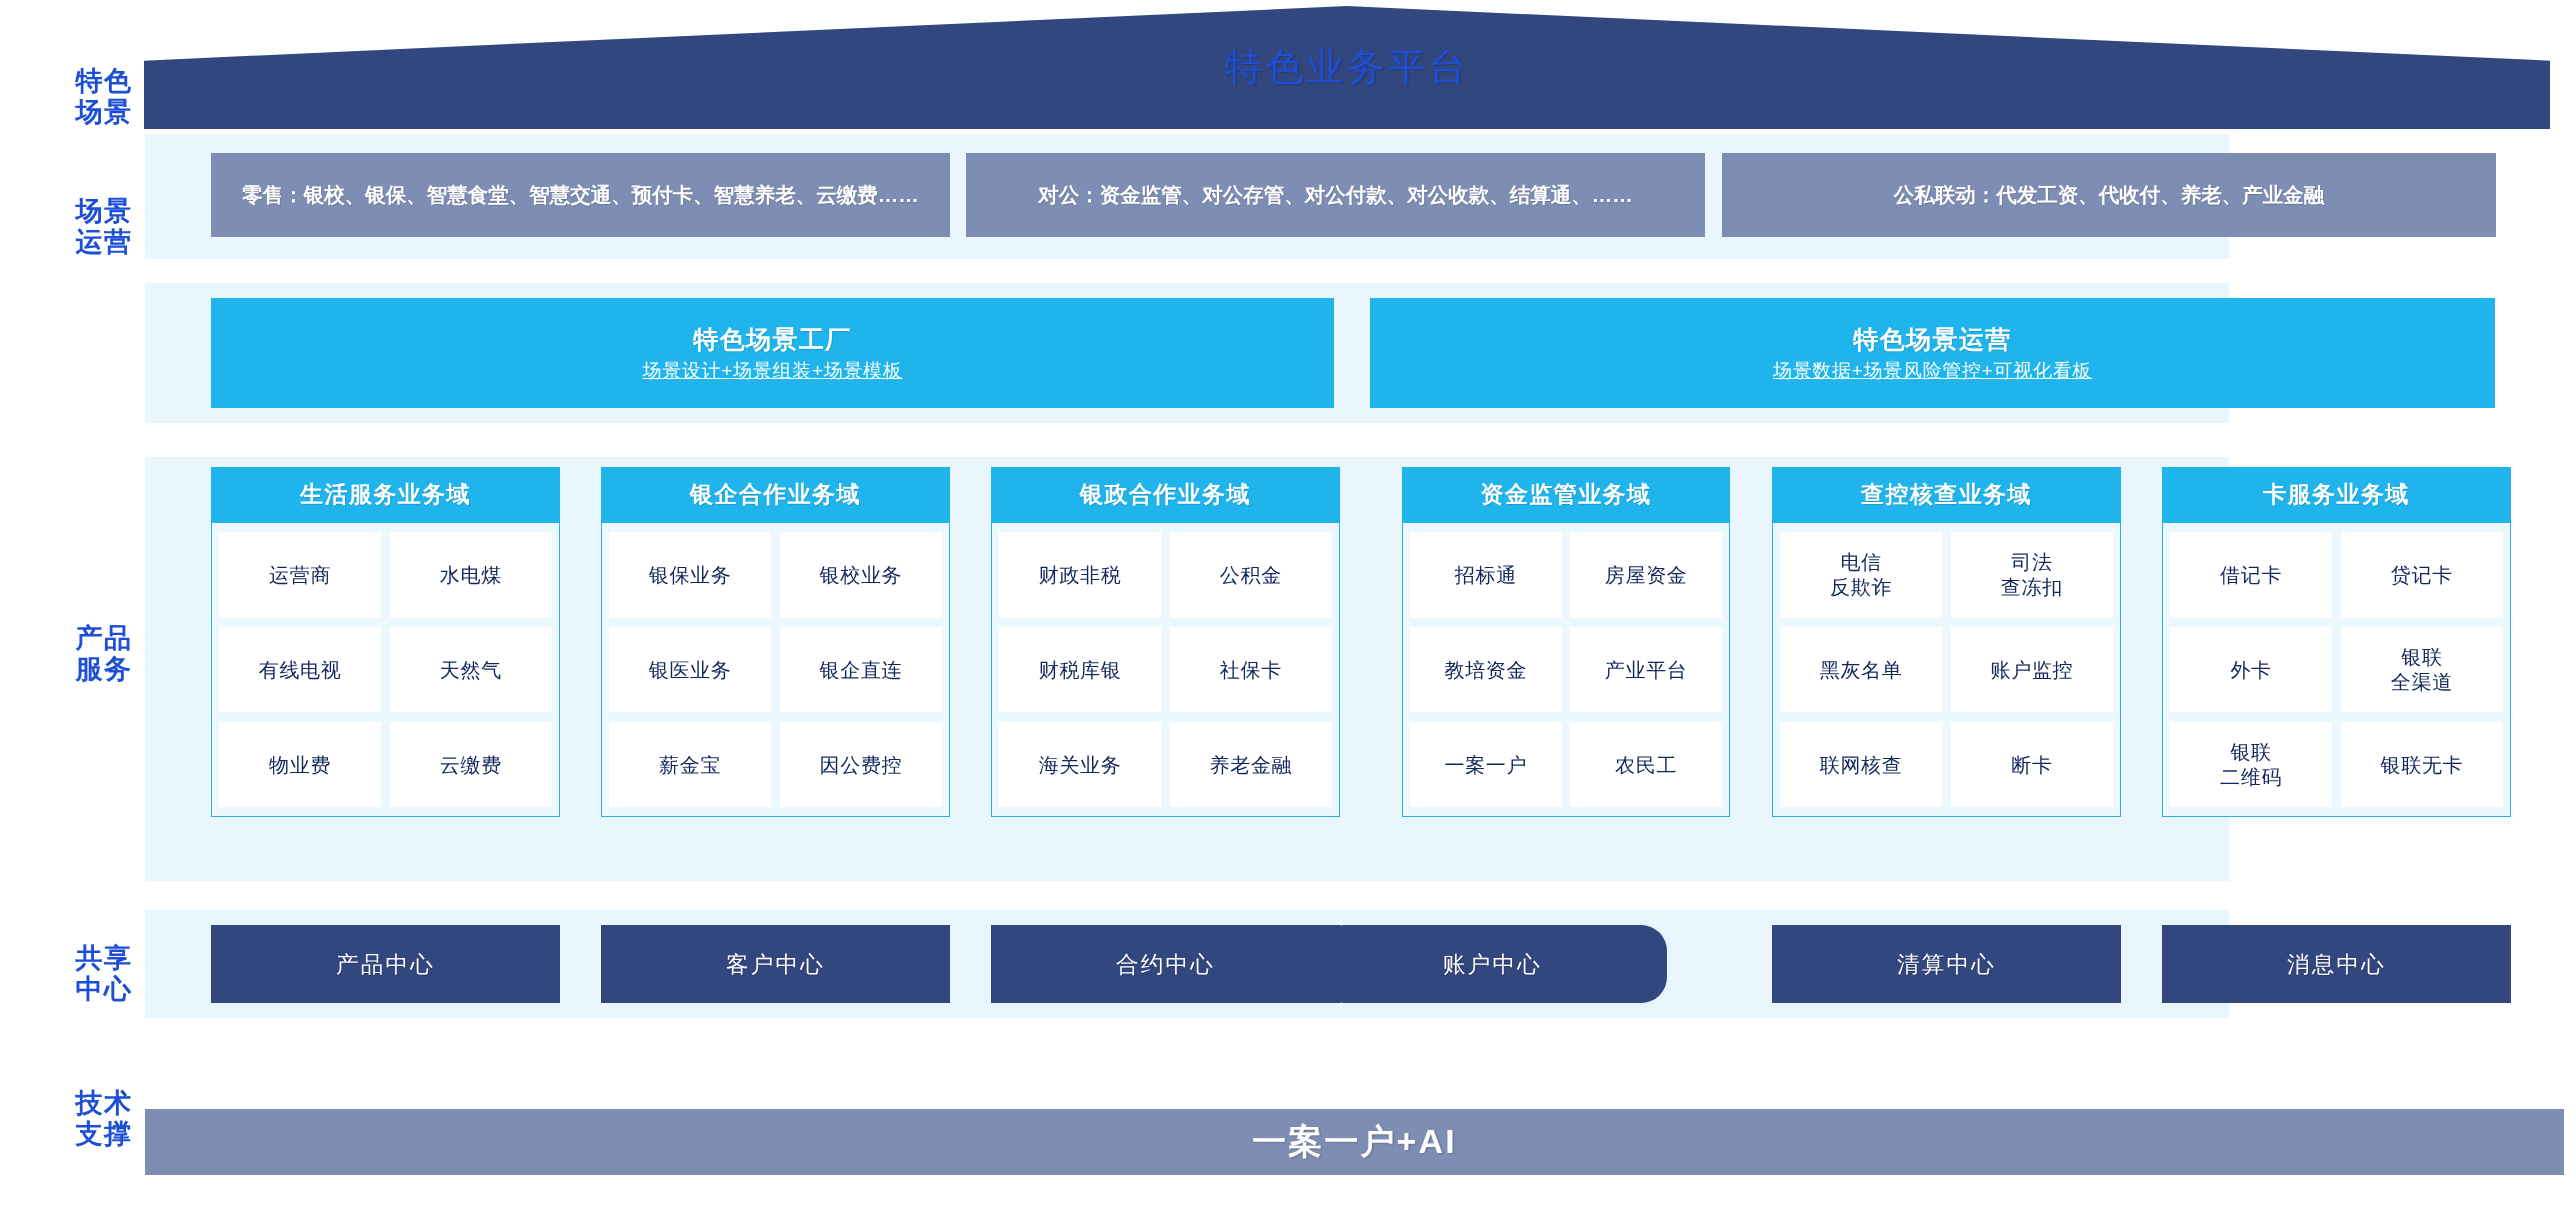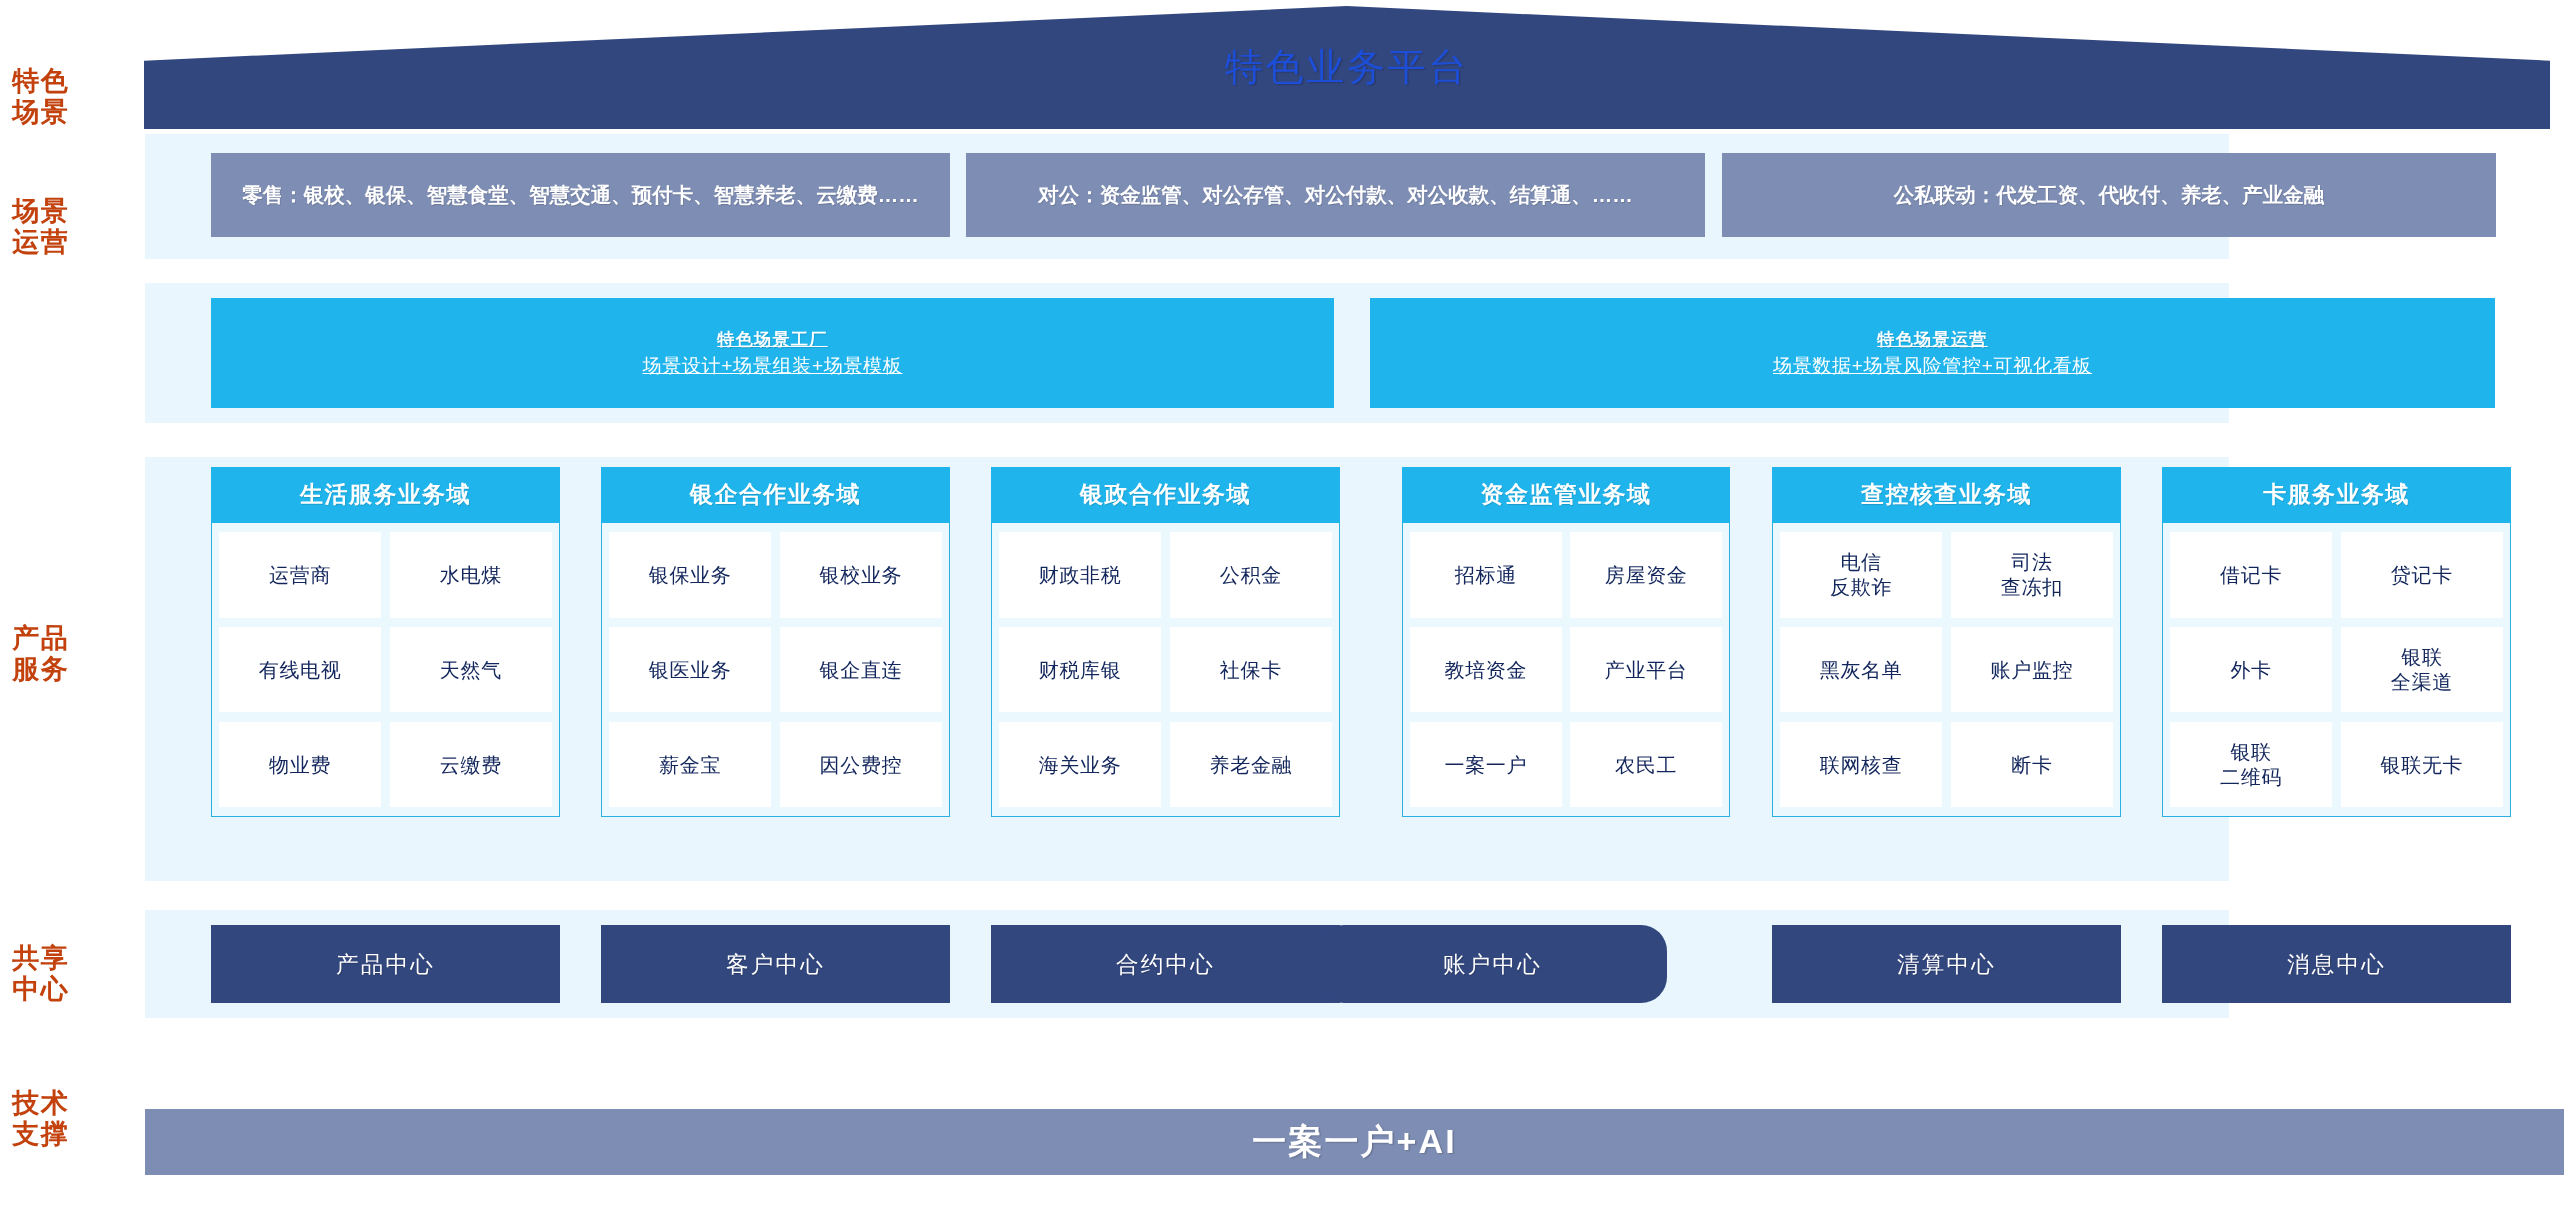--- a/index.html
+++ b/index.html
@@ -20,21 +20,21 @@
     position:absolute;left:0;top:36px;width:100%;
     text-align:center;color:#1d4ed8;
     font-size:38px;font-weight:normal;letter-spacing:2.7px;
     text-shadow:1.4px 1.4px 1.4px rgba(0,0,0,.18);
   }
 
   
   .rail{position:absolute;left:0;top:0;width:145px;height:1232px;}
   .rail-label{
     position:absolute;left:12.3px;width:120px;
-    text-align:left;color:#c2410c;
+    text-align:right;color:#1d4ed8;
     font-size:27px;font-weight:bold;line-height:1.15;letter-spacing:1.4px;
   }
 
   
   .band{
     position:absolute;left:145px;width:2084px;
     background:#e9f6fd;
   }
 
   
@@ -48,21 +48,21 @@
     text-shadow:0.7px 0.7px 0.7px rgba(0,0,0,.15);
   }
 
   
   .ops{
     position:absolute;top:15px;height:110px;
     background:#1fb5ec;
     display:flex;flex-direction:column;align-items:center;justify-content:center;
     color:#ffffff;box-sizing:border-box;
   }
-  .ops .t{font-size:17px;font-weight:bold;letter-spacing:1.4px;text-shadow:0.7px 0.7px 0.7px rgba(0,0,0,.14);text-decoration:underline;}
+  .ops .t{font-size:25px;font-weight:bold;letter-spacing:1.4px;text-shadow:0.7px 0.7px 0.7px rgba(0,0,0,.14);}
   .ops .s{font-size:19px;margin-top:2px;letter-spacing:0.7px;text-decoration:underline;}
 
   
   .card{
     position:absolute;top:9.6px;width:349px;height:350px;
     box-sizing:border-box;
   }
   .card-head{
     height:56px;background:#1fb5ec;color:#fff;
     display:flex;align-items:center;justify-content:center;

